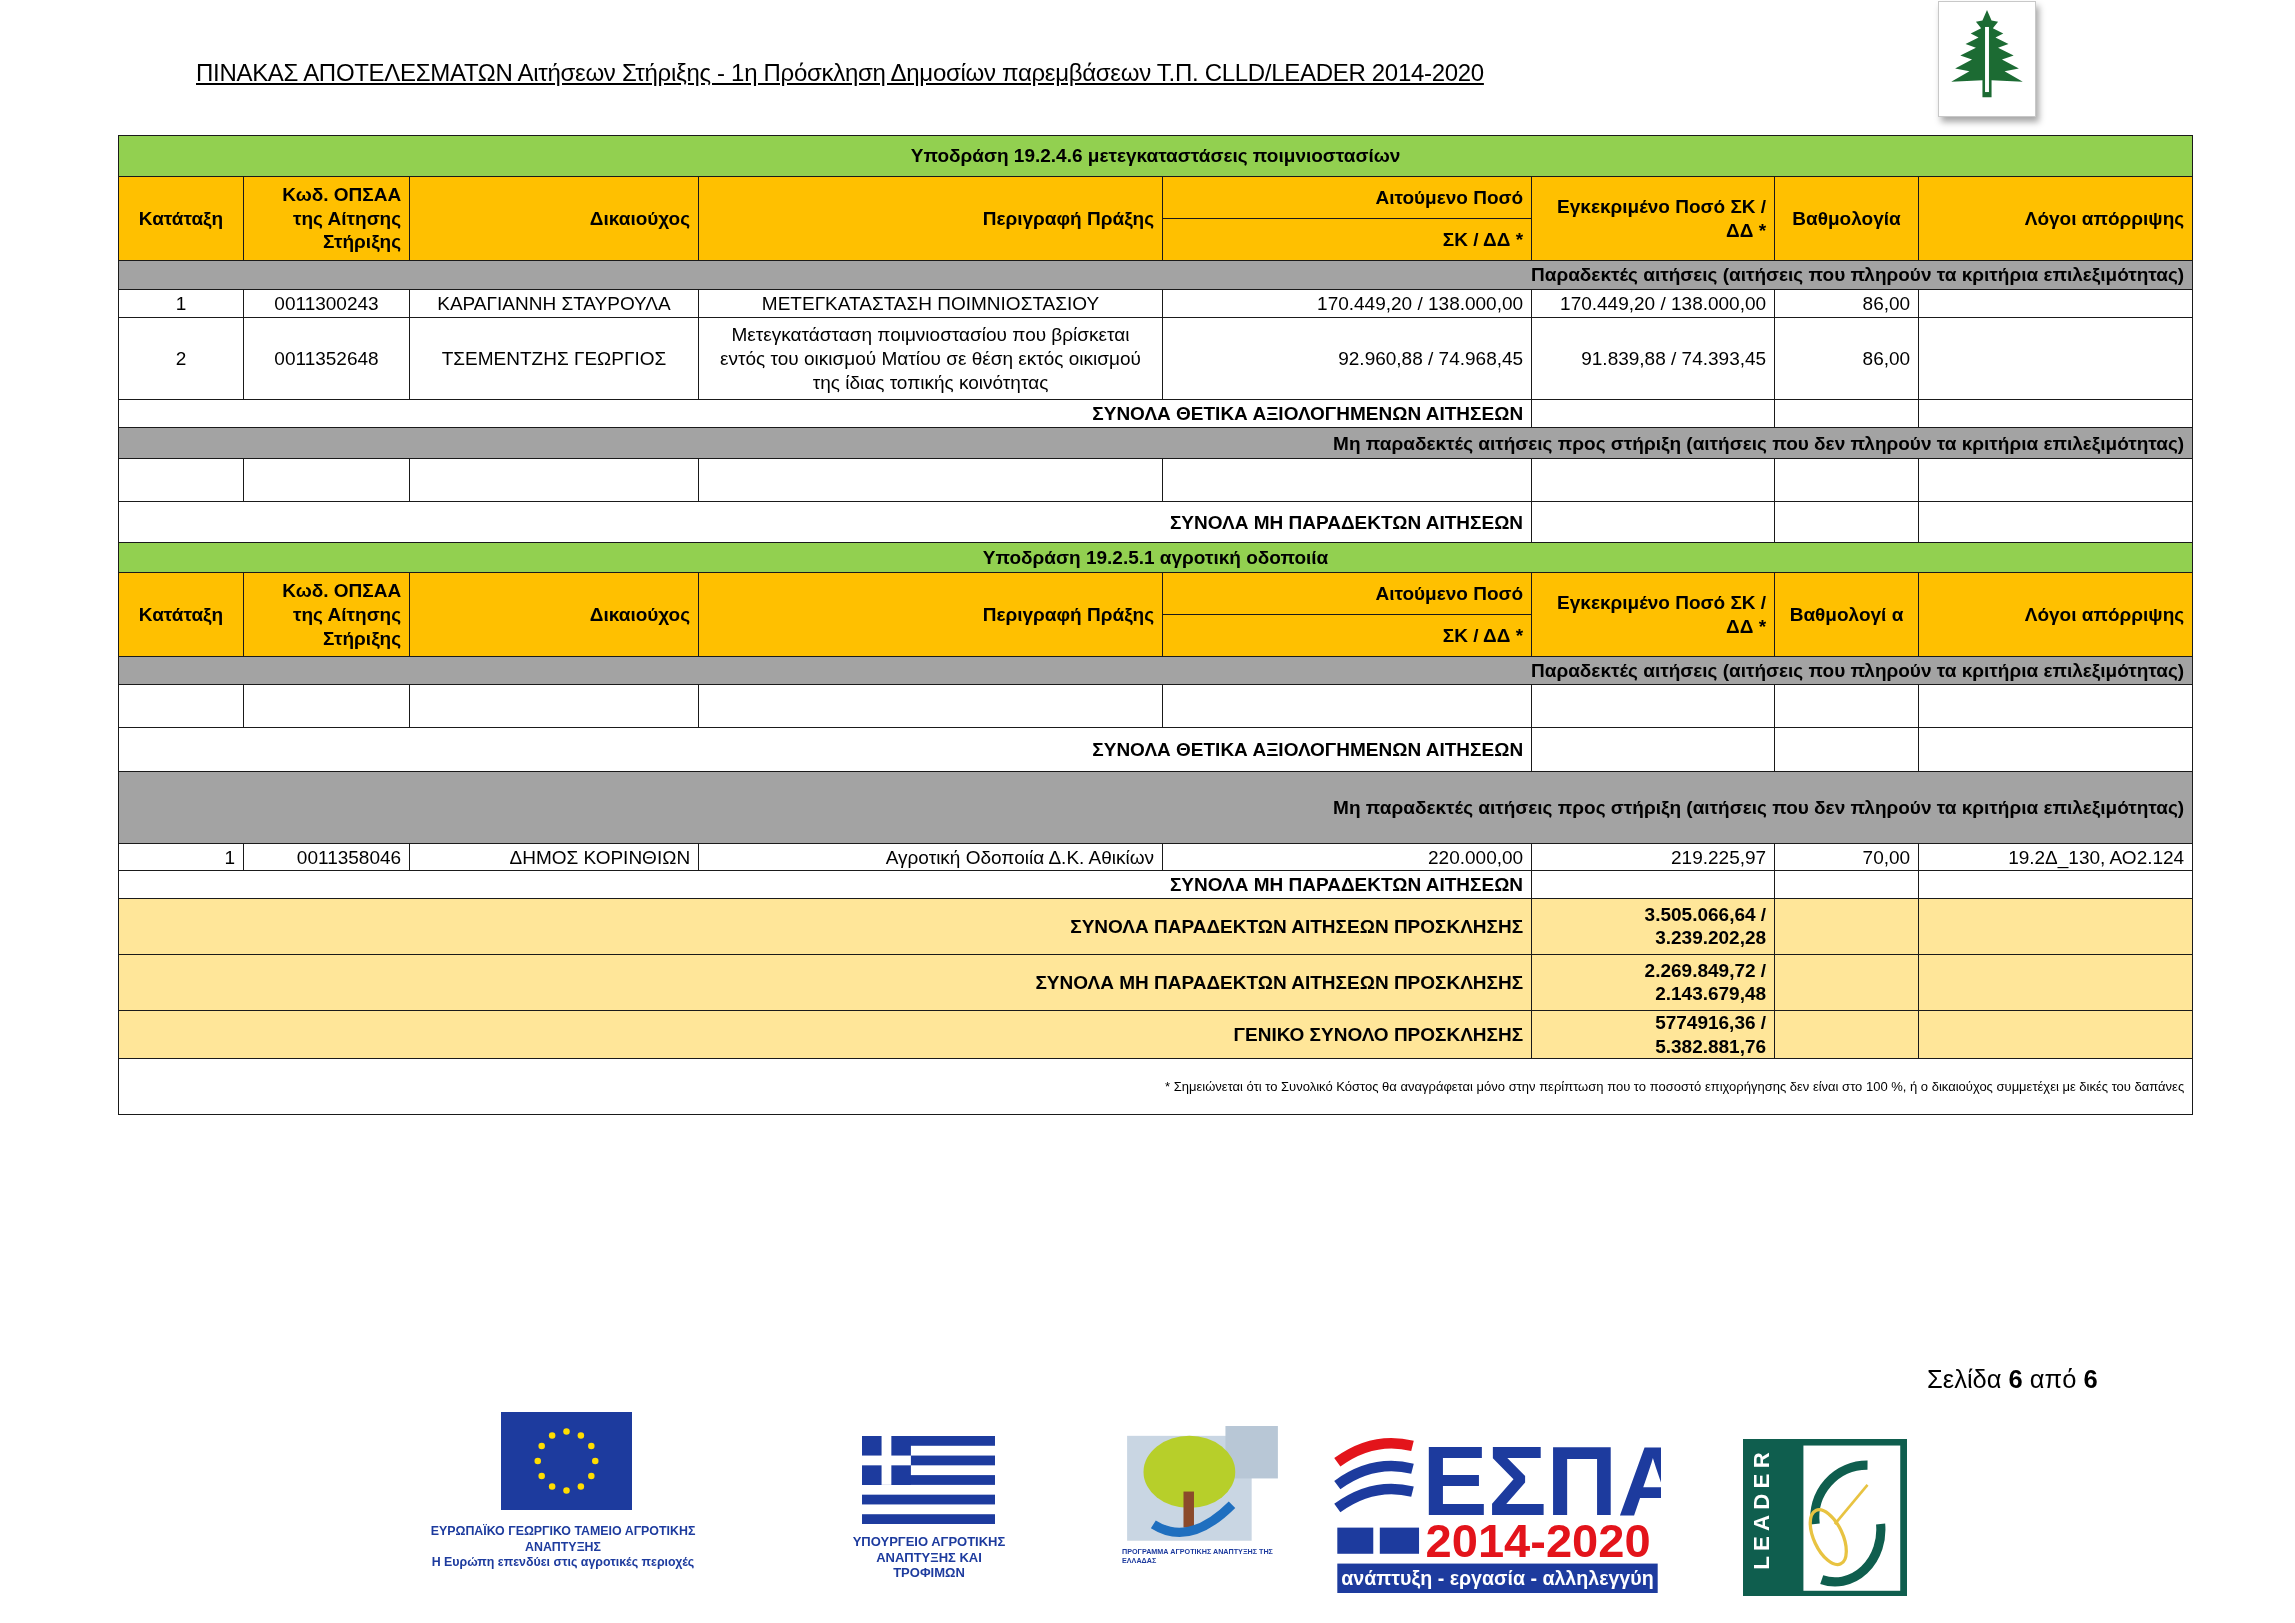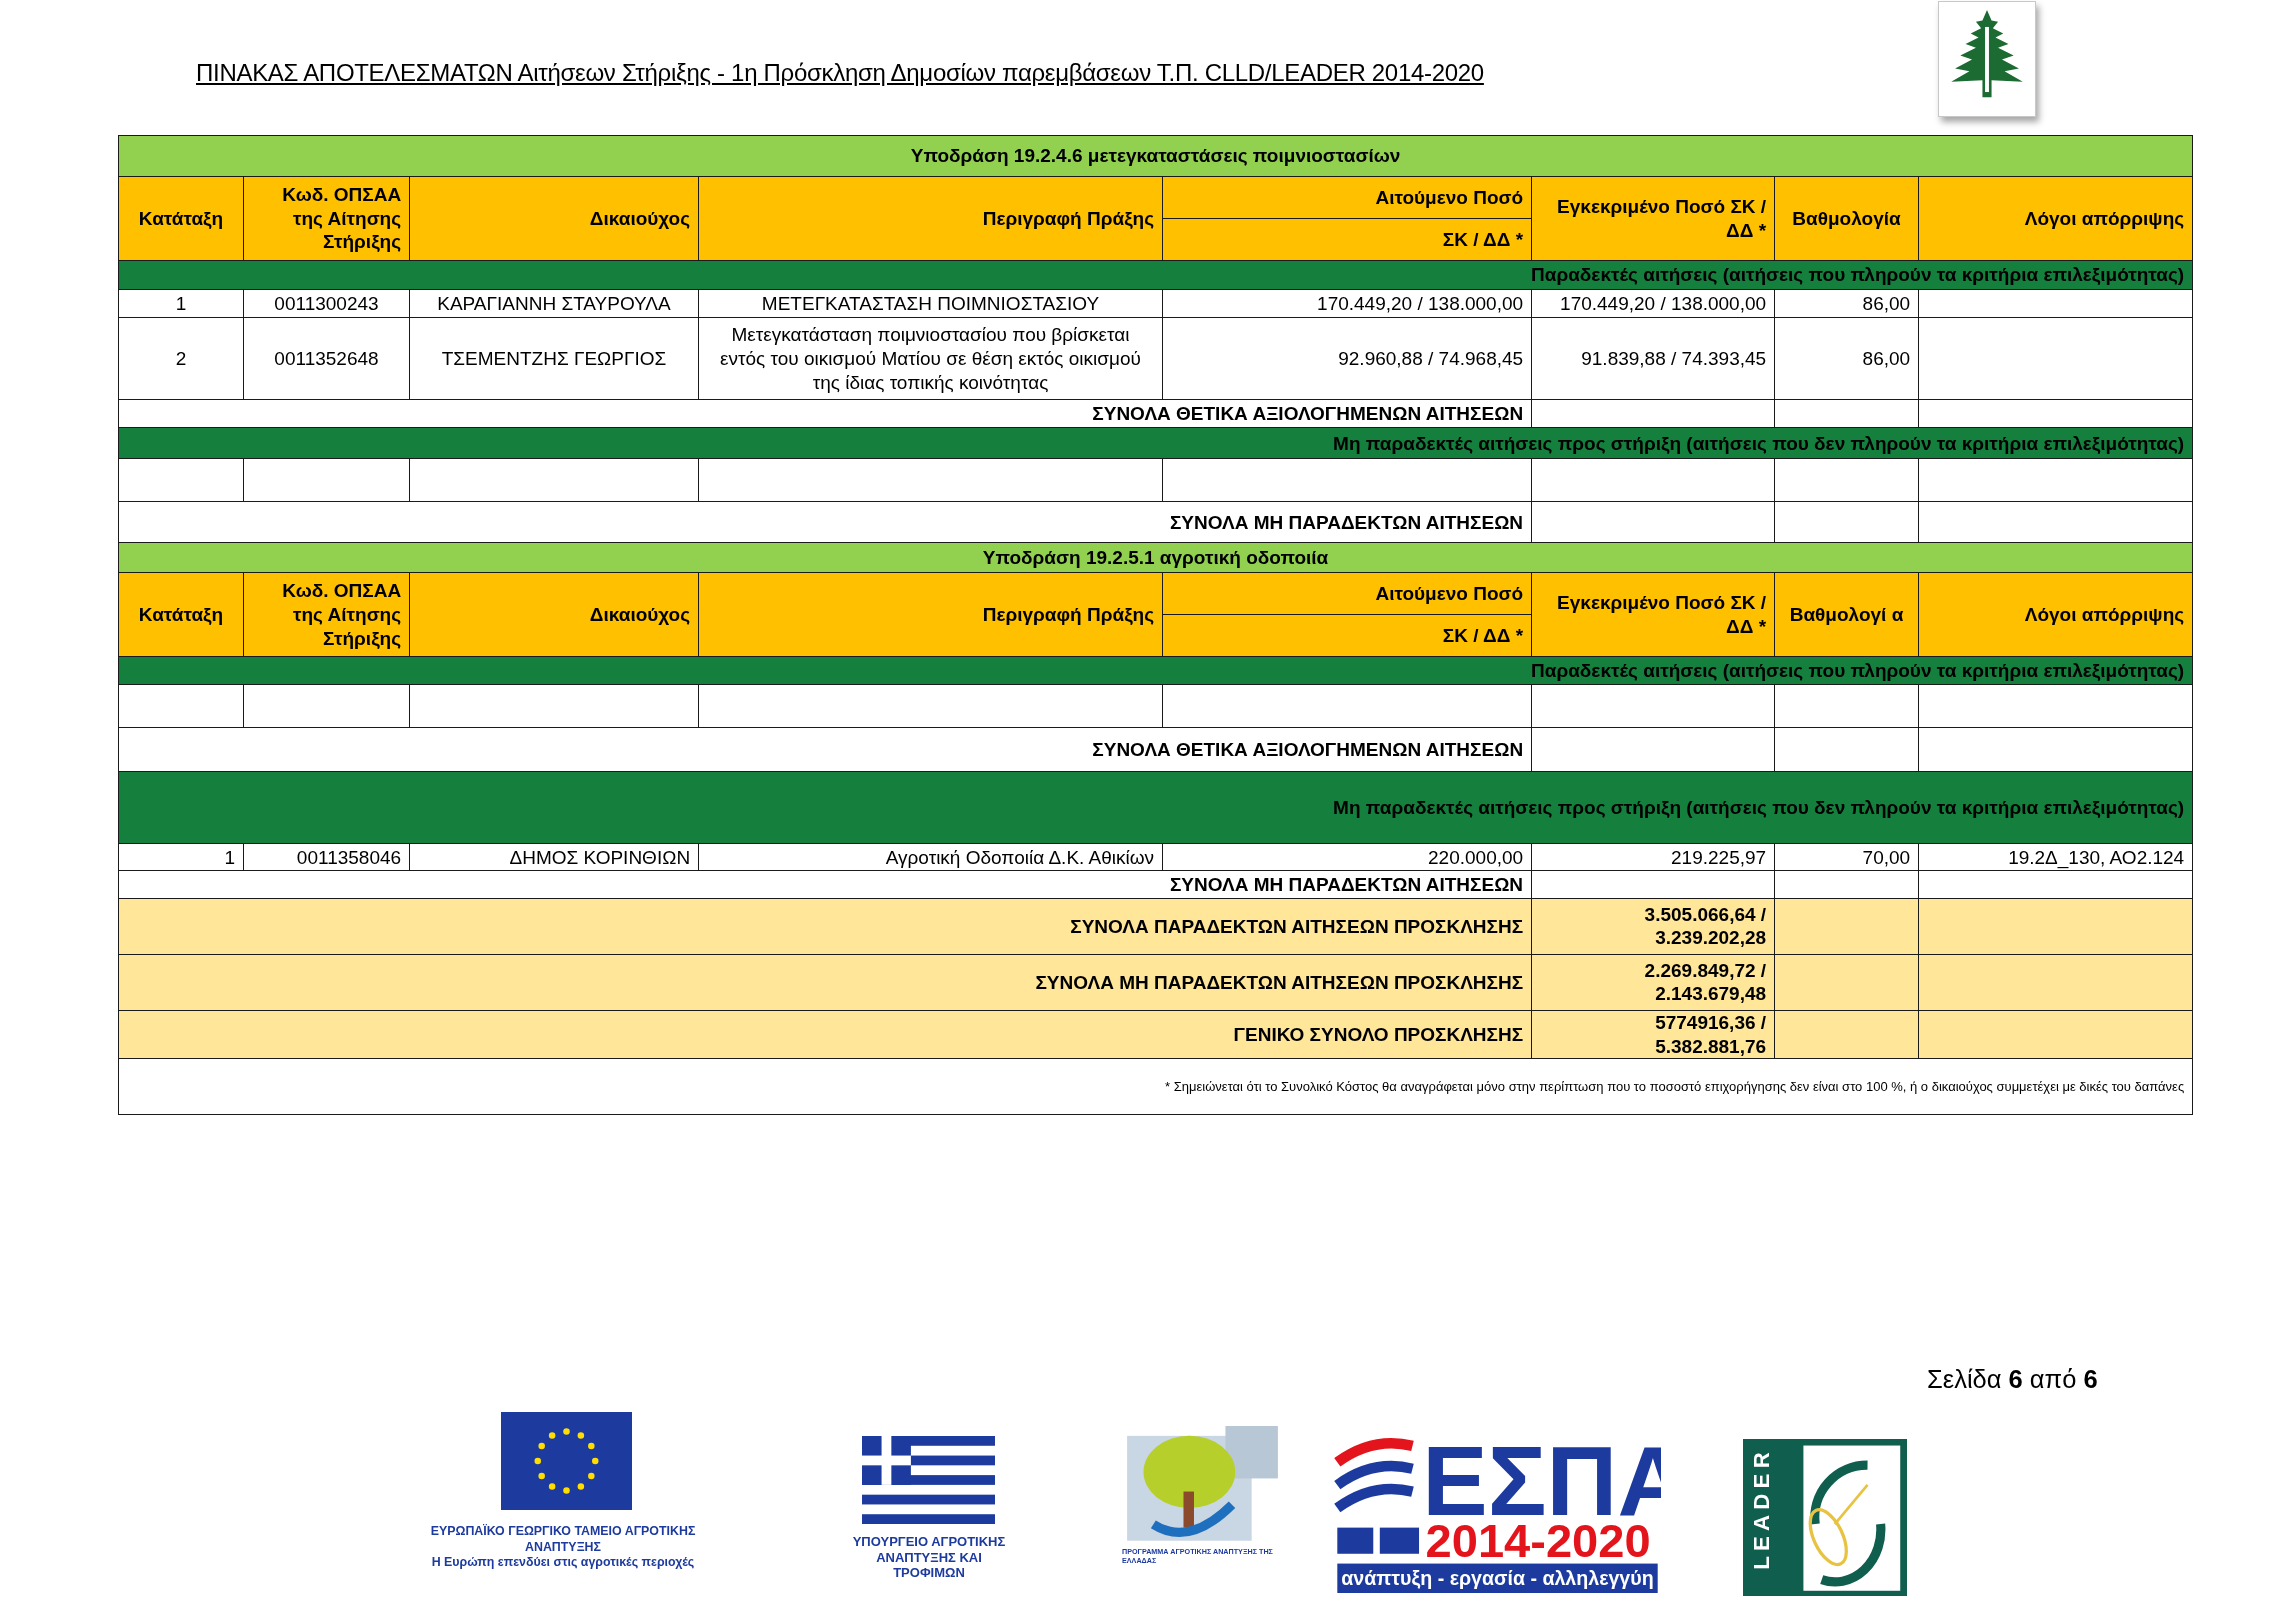--- a/index.html
+++ b/index.html
@@ -5,21 +5,21 @@
   html, body { margin:0; padding:0; background:#ffffff; }
   body { width:2295px; height:1623px; position:relative; overflow:hidden; font-family:"Liberation Sans", sans-serif; color:#000; }
   .title { position:absolute; left:196px; top:59px; font-size:24px; letter-spacing:-0.3px; white-space:nowrap;text-decoration:underline; }
   .tree-logo { position:absolute; left:1938px; top:1.3px; width:96px; height:114px; border:1.3px solid #c8c8c8; box-shadow:2.6px 5.2px 6.5px rgba(0,0,0,0.35); background:#fff; }
   .tree-logo svg { position:absolute; left:6.5px; top:5.2px; }
 
   table.grid { position:absolute; left:118px; top:135px; width:2073px; border-collapse:collapse; table-layout:fixed; font-size:19px; }
   table.grid td { border:1.3px solid #1a1a1a; padding:0 7.9px; vertical-align:middle; overflow:hidden; line-height:1.25; }
   .green td, td.green { background:#92d050; font-weight:bold; text-align:center; }
   .yellow td, td.yellow { background:#ffc000; font-weight:bold; }
-  td.gray { background:#15803d; font-weight:bold; text-align:right; }
+  td.gray { background:#a3a3a3; font-weight:bold; text-align:right; }
   td.tot { background:#ffe699; font-weight:bold; }
   .r { text-align:right; }
   .c { text-align:center; }
   .b { font-weight:bold; }
   .thick-top td { border-top:2.6px solid #000; }
   .sub-split { border-bottom:1.3px solid #1a1a1a; }
   .footnote td { border-left:1.3px solid #1a1a1a; border-right:1.3px solid #1a1a1a; border-bottom:2px solid #000; font-size:13px; text-align:right; padding-right:14.4px; }
 
   .page-no { position:absolute; left:1927px; top:1365px; font-size:25.5px; }
   .page-no b { font-weight:bold; }

